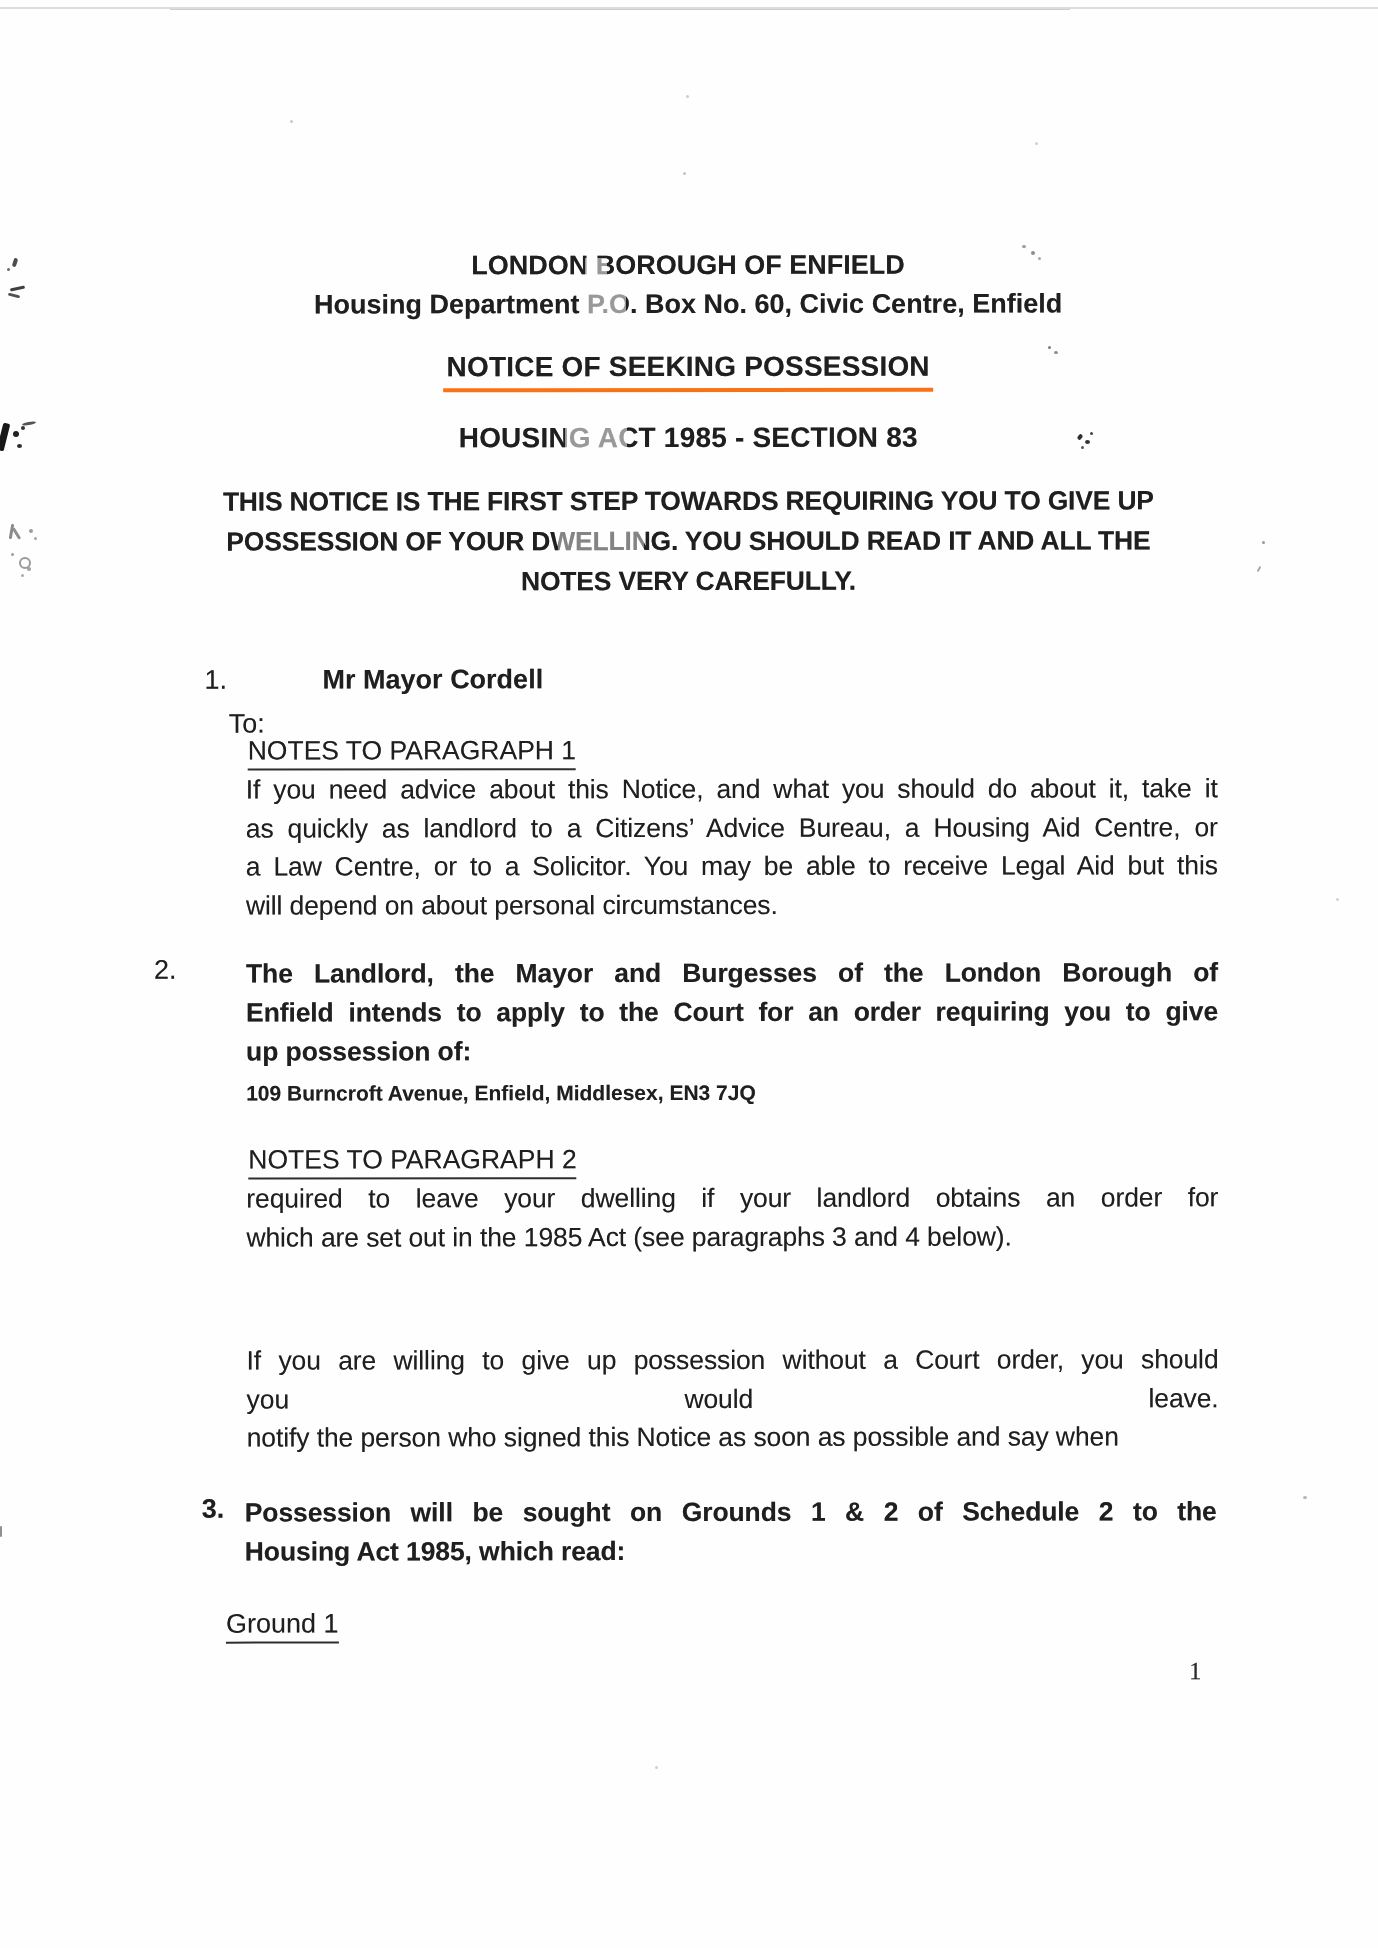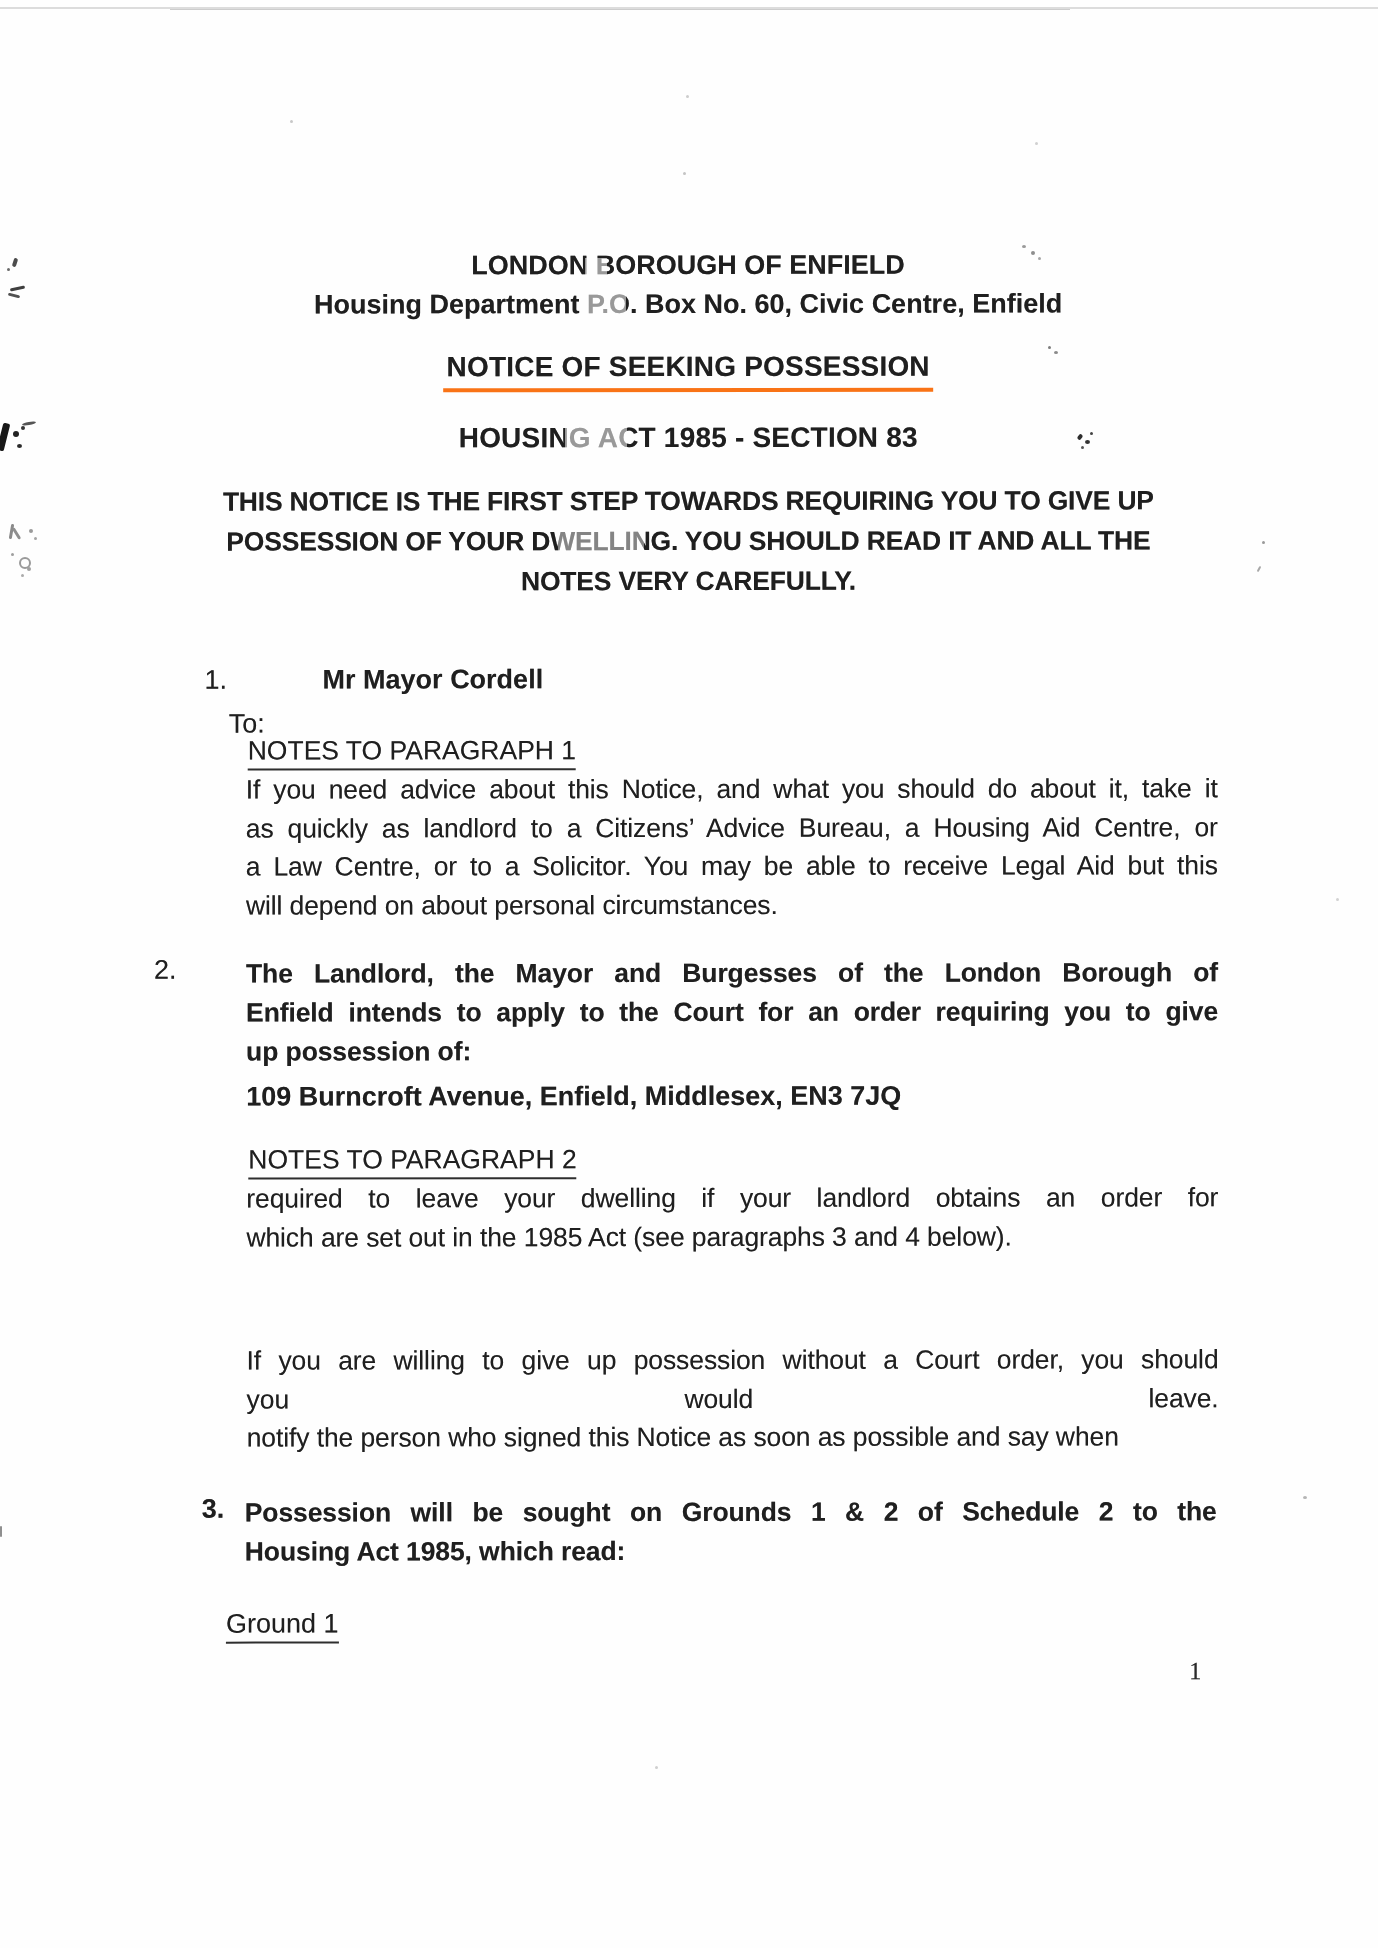--- a/index.html
+++ b/index.html
@@ -17,21 +17,21 @@
   .b{font-weight:bold;}
   .h27{font-size:27px;}
   .h28{font-size:28px;}
   .title-underline{display:inline-block;border-bottom:4px solid #f97316;padding:0 3px 5px 3px;letter-spacing:.2px;}
   .heading-u{display:inline-block;border-bottom:2.5px solid #2e2e2e;padding-bottom:2px;}
   .warning{font-size:26.5px;line-height:40px;font-weight:bold;letter-spacing:-.2px;text-align:center;}
   .bodyblock{left:246px;width:972px;font-size:26.5px;line-height:38.5px;letter-spacing:-.1px;}
   .just .tline{text-align:justify;text-align-last:justify;}
   .just .tline:last-child{text-align:left;text-align-last:auto;}
   .num{font-size:27px;}
-  .addr{font-size:27px;}
+  .addr{font-size:21px;}
   .pagenum{font-family:"Liberation Serif", serif;font-size:25px;color:#2a2a2a;}
   
   .art{position:absolute;pointer-events:none;}
   .artlayer{position:absolute;inset:0;z-index:6;}
   .stroke{position:absolute;background:#2a2a2a;border-radius:2px;}
   .dot{position:absolute;background:#2a2a2a;border-radius:50%;}
   .smudge{position:absolute;background:rgba(254,254,254,.55);}
   .topline{position:absolute;left:0;top:7px;width:100%;height:2px;background:#dcdcdc;}
   .topline2{position:absolute;left:170px;top:9px;width:900px;height:1px;background:#cccccc;}
 </style>

